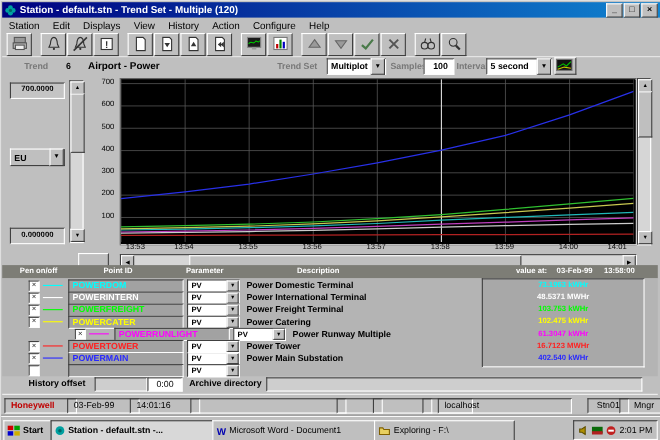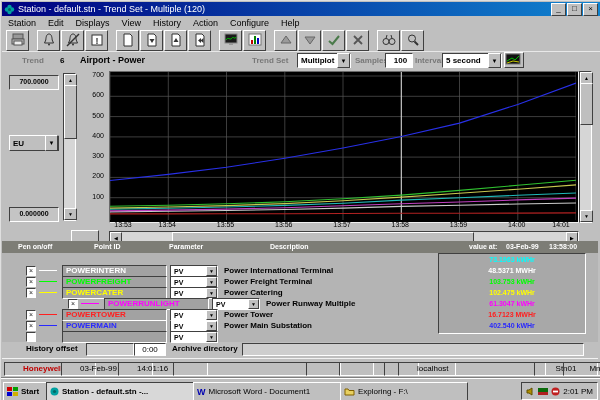--- a/index.html
+++ b/index.html
@@ -6,21 +6,21 @@
   .screen{position:relative;width:600px;height:400px;background:#bfbfbf;overflow:hidden;
           font-family:"Liberation Sans",sans-serif;-webkit-font-smoothing:none;cursor:default;
           border:1px solid #dfdfdf}
   .abs{position:absolute}
   .raised{border:1px solid;border-color:#ffffff #404040 #404040 #ffffff;background:#bfbfbf}
   .sunken{border:1px solid;border-color:#404040 #ffffff #ffffff #404040}
   .b{font-weight:bold}
   .dim{color:#787878;font-weight:bold}
   
   .titlebar{left:1px;top:1px;width:596px;height:14px;background:linear-gradient(90deg,#000080,#1084d0);
-            display:flex;align-items:center;color:#fff;font-size:9px;font-weight:normal;padding-left:2px}
+            display:flex;align-items:center;color:#fff;font-size:9px;font-weight:bold;padding-left:2px}
   .tb-btns{position:absolute;right:2px;top:1px;display:flex;gap:1px}
   .tb-btn{width:13px;height:11px;font-size:8px;line-height:9px;text-align:center;color:#000}
   
   .menubar{left:1px;top:15px;width:596px;height:13px;display:flex;align-items:center;font-size:9px}
   .menu-item{padding:0 6px}
   
   .toolbar{left:1px;top:28px;width:596px;height:22px;display:flex;align-items:center;padding-left:4px;
            border-bottom:1px solid #e8e8e8}
   .tbtn{width:21px;height:19px;display:flex;align-items:center;justify-content:center;margin-right:1px}
   .tsp{width:7px;height:19px}
@@ -57,21 +57,21 @@
   .psel .dda{width:9px;height:8px;font-size:5px}
   .desc{position:absolute;left:222px;top:1px;font-size:8px;font-weight:bold;white-space:nowrap}
   .valpanel{left:437px;top:252px;width:146px;height:79px;background:#a8a8a8}
   .valrow{position:absolute;left:0;width:100%;text-align:center;font-size:7px;font-weight:bold;white-space:nowrap}
   
   .histbar{left:1px;top:341px;width:596px;height:15px;font-size:8px}
   .field{position:absolute;background:#cecece;height:11px}
   .offsetbox{position:absolute;background:#fff;height:11px;font-size:8px;font-weight:normal;text-align:center;line-height:11px}
   
   .statusbar{left:1px;top:357px;width:596px;height:19px;border-top:1px solid #f2f2f2;font-size:8px}
-  .scell{position:absolute;top:3px;height:12px;line-height:12px;padding:0 18px;overflow:hidden;white-space:nowrap}
+  .scell{position:absolute;top:3px;height:12px;line-height:12px;padding:0 5px;overflow:hidden;white-space:nowrap}
   
   .taskbar{left:0;top:377px;width:600px;height:23px;background:#bfbfbf;border-top:1px solid #ffffff;box-shadow:0 -1px 0 #808080}
   .task{position:absolute;top:3px;height:17px;display:flex;align-items:center;font-size:8px;gap:3px;padding:0 3px;overflow:hidden;white-space:nowrap}
   .task.pressed{border-color:#404040 #ffffff #ffffff #404040;background:#d8d8d8;font-weight:bold}
   .flag{display:grid;grid-template-columns:5px 5px;grid-template-rows:4px 4px;gap:1px}
   .tray{position:absolute;top:3px;right:3px;height:16px;display:flex;align-items:center;gap:3px;padding:0 4px;font-size:8px}
 </style>
 </head>
 <body>
 
@@ -318,20 +318,30 @@
     <span style="left:16px">Pen on/off</span>
     <span style="left:92px">Point ID</span>
     <span style="left:167px">Parameter</span>
     <span style="left:268px">Description</span>
     <span style="left:467px">value at:</span>
     <span style="left:504px">03-Feb-99</span>
     <span style="left:547px">13:58:00</span>
   </div>
 
   <div class="abs tablebg" id="rows">
+      <div class="trow" style="top: 1px;">
+        <span class="chk sunken">×</span>
+        <span class="pen" style="background:#00ffff"></span>
+        <span class="idf sunken" style="color:#00ffff">POWERDOM</span>
+        <span class="psel">
+          <span class="txt">PV</span>
+          <span class="dda raised">▼</span>
+        </span>
+        <span class="desc">Power Domestic Terminal</span>
+      </div>
       <div class="trow" style="top: 12px;">
         <span class="chk sunken">×</span>
         <span class="pen" style="background:#ffffff"></span>
         <span class="idf sunken" style="color:#ffffff">POWERINTERN</span>
         <span class="psel">
           <span class="txt">PV</span>
           <span class="dda raised">▼</span>
         </span>
         <span class="desc">Power International Terminal</span>
       </div>

